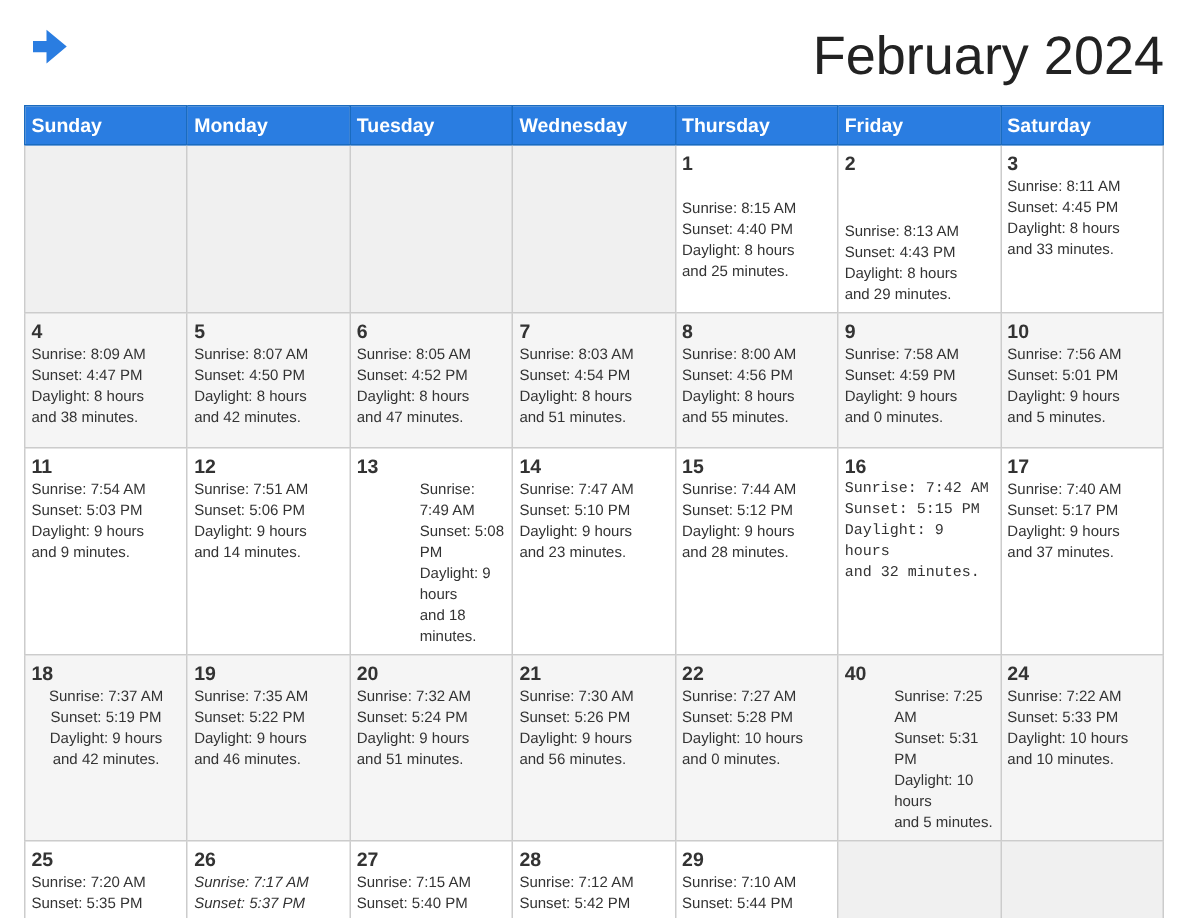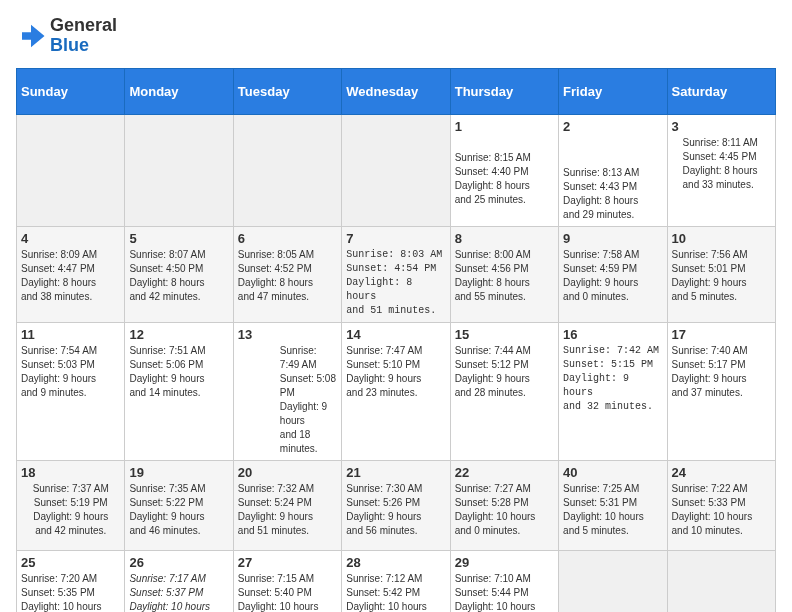--- a/index.html
+++ b/index.html
@@ -45,21 +45,21 @@
     .calendar {
       width: 100%;
       border-collapse: collapse;
       table-layout: fixed;
     }
     .calendar thead th {
       background: #2a7de1;
       color: #fff;
       font-size: 13px;
       font-weight: bold;
-      padding: 15px 4px;
+      padding: 5px 4px;
       text-align: left;
       border: 1px solid #1a6bbf;
     }
     .calendar tbody td {
       vertical-align: top;
       border: 1px solid #ccc;
       padding: 4px;
       font-size: 10.5px;
       color: #333;
       height: 90px;
@@ -90,26 +90,23 @@
     }
   </style>
 </head>
 <body>
 
 <div class="header-area">
   <div class="logo">
     <svg class="logo-icon" viewBox="0 0 40 40">
       <polygon points="20,5 38,20 20,35 20,25 8,25 8,15 20,15" fill="#2a7de1"></polygon>
     </svg>
-    <div class="logo-text">
-      <span style="font-size:18px;font-weight:bold;color:#333;">General</span>
-      <span style="font-size:18px;font-weight:bold;color:#1a6bbf;">Blue</span>
-    </div>
   </div>
   <div class="title-area">
+    <div class="month-title">February 2024</div>
   </div>
 </div>
 
 <table class="calendar">
   <thead>
     <tr>
     <th>Sunday</th>
         <th>Monday</th>
         <th>Tuesday</th>
         <th>Wednesday</th>
@@ -133,21 +130,21 @@
         </td>
         <td>
           <span class="day-number">2</span>
           <div class="day-info" style="white-space: pre-line; margin-top: 32px;">Sunrise: 8:13 AM
 Sunset: 4:43 PM
 Daylight: 8 hours
 and 29 minutes.</div>
         </td>
         <td>
           <span class="day-number">3</span>
-          <div class="day-info" style="white-space: pre-line; margin-left: 11px;">Sunrise: 8:11 AM
+          <div class="day-info" style="white-space: pre-line;">Sunrise: 8:11 AM
 Sunset: 4:45 PM
 Daylight: 8 hours
 and 33 minutes.</div>
         </td>
       </tr>
       <tr>
         <td>
           <span class="day-number">4</span>
           <div class="day-info" style="white-space: pre-line;">Sunrise: 8:09 AM
 Sunset: 4:47 PM
@@ -163,21 +160,21 @@
         </td>
         <td>
           <span class="day-number">6</span>
           <div class="day-info" style="white-space: pre-line;">Sunrise: 8:05 AM
 Sunset: 4:52 PM
 Daylight: 8 hours
 and 47 minutes.</div>
         </td>
         <td>
           <span class="day-number">7</span>
-          <div class="day-info" style="white-space: pre-line; font-family: Liberation Mono, monospace;">Sunrise: 8:03 AM
+          <div class="day-info" style="white-space: pre-line;">Sunrise: 8:03 AM
 Sunset: 4:54 PM
 Daylight: 8 hours
 and 51 minutes.</div>
         </td>
         <td>
           <span class="day-number">8</span>
           <div class="day-info" style="white-space: pre-line;">Sunrise: 8:00 AM
 Sunset: 4:56 PM
 Daylight: 8 hours
 and 55 minutes.</div>
@@ -279,21 +276,21 @@
         </td>
         <td>
           <span class="day-number">22</span>
           <div class="day-info" style="white-space: pre-line;">Sunrise: 7:27 AM
 Sunset: 5:28 PM
 Daylight: 10 hours
 and 0 minutes.</div>
         </td>
         <td>
           <span class="day-number">40</span>
-          <div class="day-info" style="white-space: pre-line;">Sunrise: 7:25 AM
+          <div class="day-info" style="white-space: pre-line; margin-left: 33px;">Sunrise: 7:25 AM
 Sunset: 5:31 PM
 Daylight: 10 hours
 and 5 minutes.</div>
         </td>
         <td>
           <span class="day-number">24</span>
           <div class="day-info" style="white-space: pre-line;">Sunrise: 7:22 AM
 Sunset: 5:33 PM
 Daylight: 10 hours
 and 10 minutes.</div>

